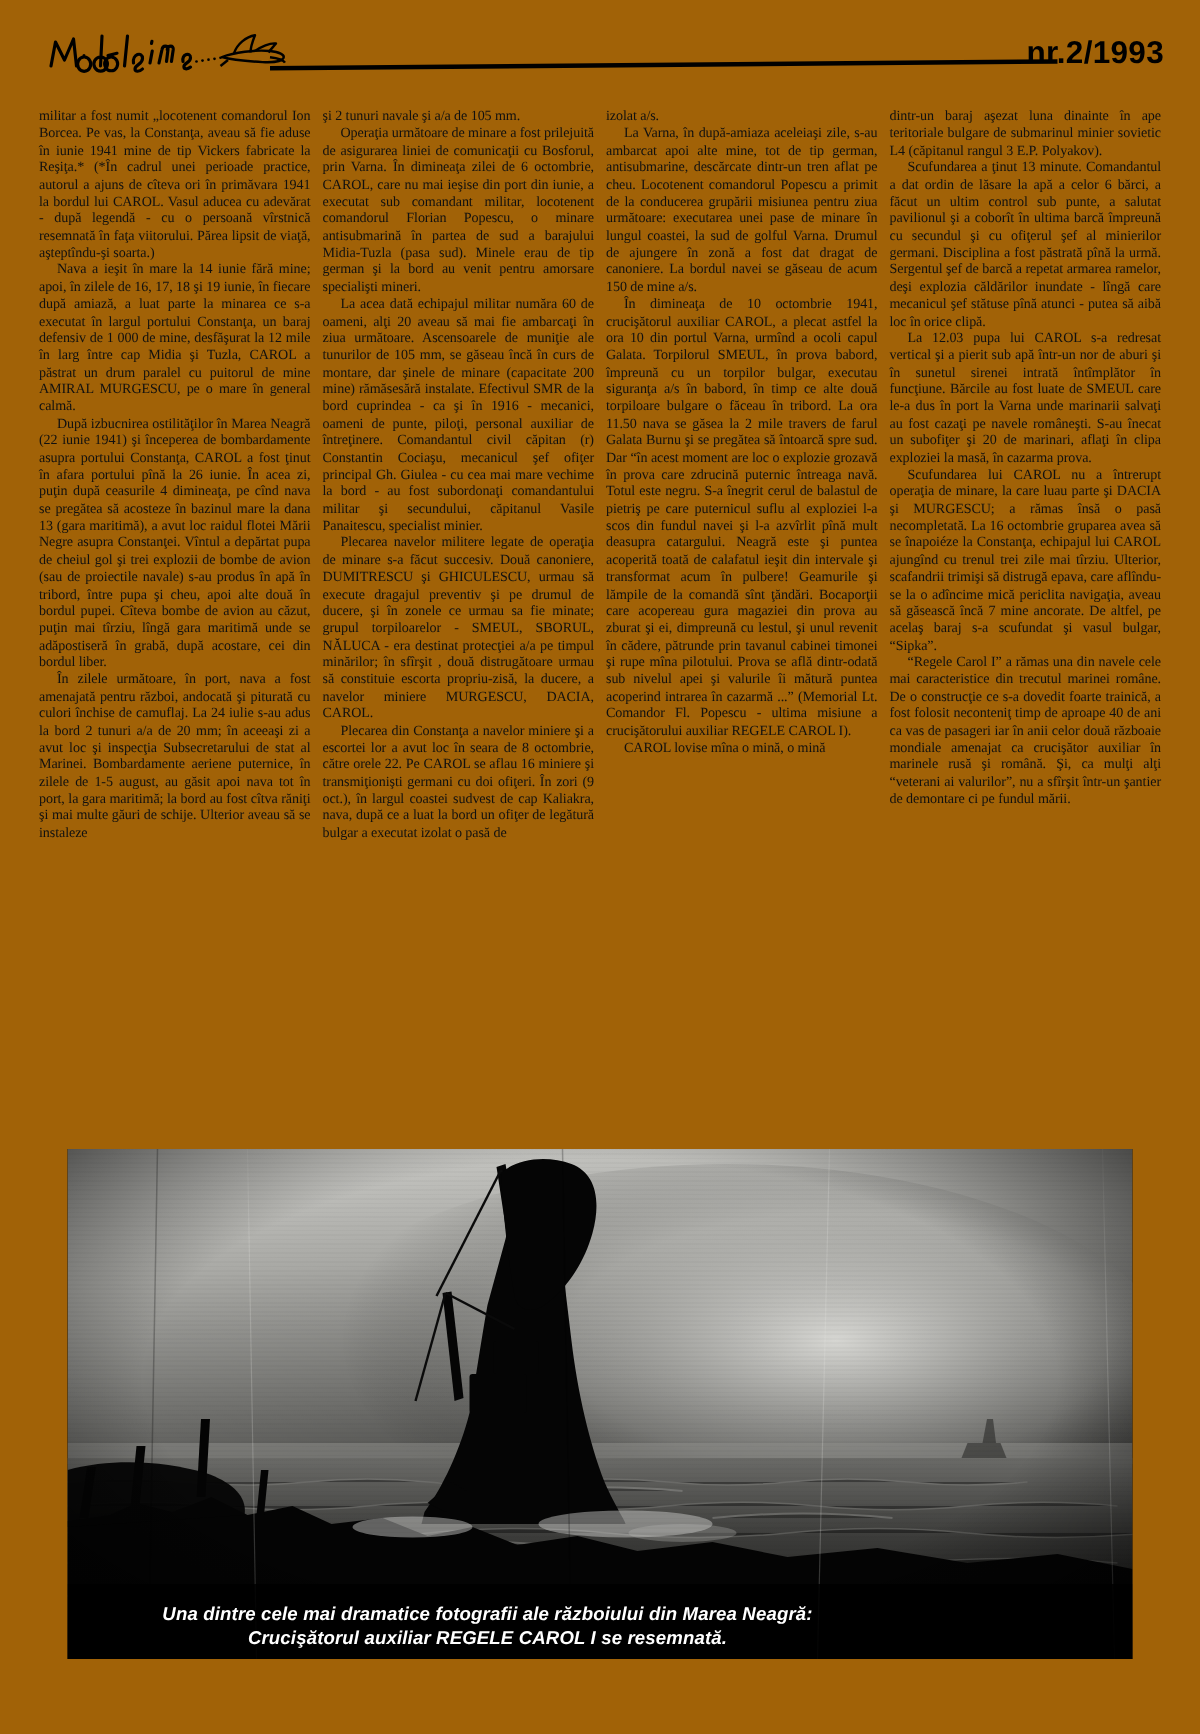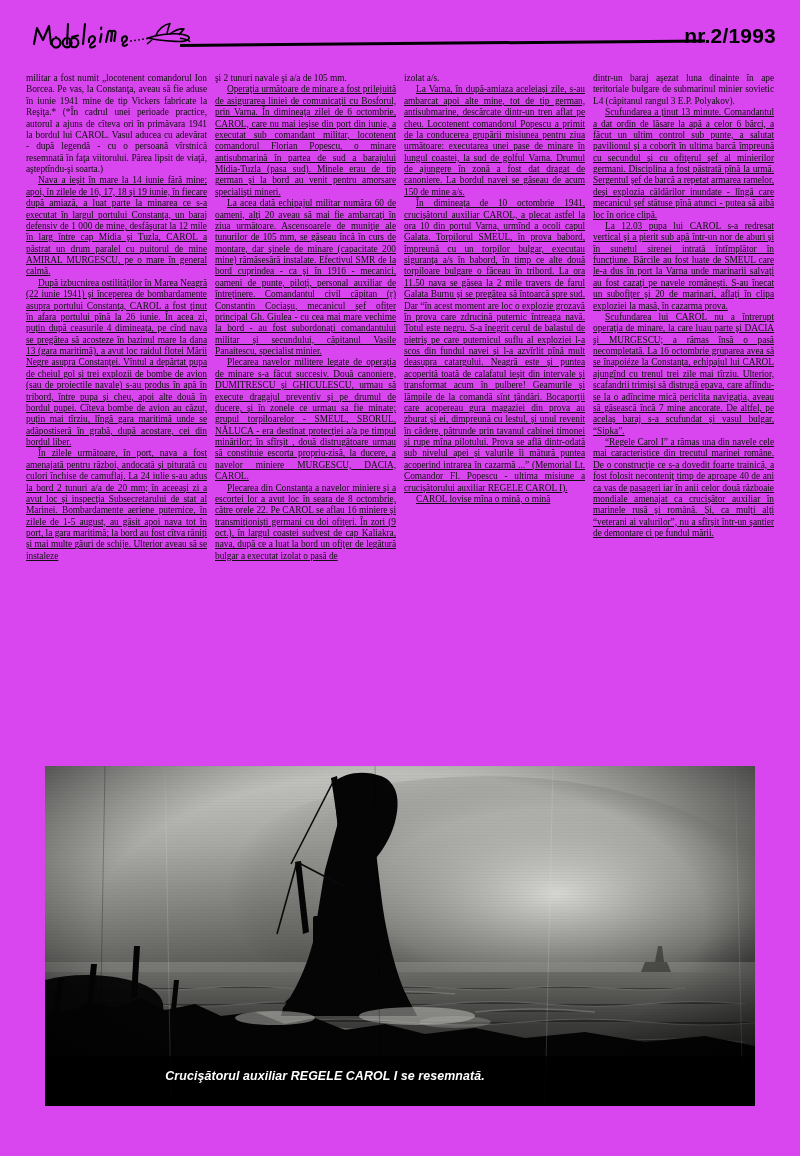--- a/index.html
+++ b/index.html
@@ -5,21 +5,21 @@
   html,body{margin:0;padding:0;background:#ffffff;}
   body{
     width:800px;height:1156px;
     font-family:"Liberation Serif", serif;
     color:#111;
     position:relative;
     overflow:hidden;
   }
   .page{
     position:absolute;inset:0;
-    background:#d946ef;
+    background:#a16207;
   }
   
   .masthead{
     position:absolute;left:0;top:0;width:800px;height:56px;
   }
   .logo{
     position:absolute;left:30px;top:14px;
     width:170px;height:40px;
   }
   .logo svg{display:block;}
@@ -47,21 +47,21 @@
     font-size:9.4px;
     line-height:11.38px;
     text-align:justify;
     text-justify:inter-word;
     hyphens:manual;
     color:#101010;
     font-family:"Liberation Serif", serif;
     letter-spacing:-0.05px;
   }
   .col p{margin:0;}
-  .col p.ind{text-indent:12px;text-decoration:underline;}
+  .col p.ind{text-indent:12px;}
   
   .photo{
     position:absolute;left:45px;top:766px;
     width:710px;height:340px;
     background:#0a0a0a;
     overflow:hidden;
   }
   .photo svg{display:block;width:100%;height:100%;}
   .caption{
     position:absolute;left:45px;top:1068px;
@@ -284,16 +284,17 @@
       </g>
 
       <rect x="0" y="0" width="710" height="340" fill="url(#vig)"></rect>
 
       <rect x="0" y="290" width="710" height="50" fill="#000" opacity="0.85"></rect>
     </svg>
     <div class="grain"></div>
   </div>
 
   <div class="caption">
+    <span>Una dintre cele mai dramatice fotografii ale războiului din Marea Neagră:</span>
     <span class="l2">Crucişătorul auxiliar REGELE CAROL I se resemnată.</span>
   </div>
 
 </div>
 
 </body></html>

